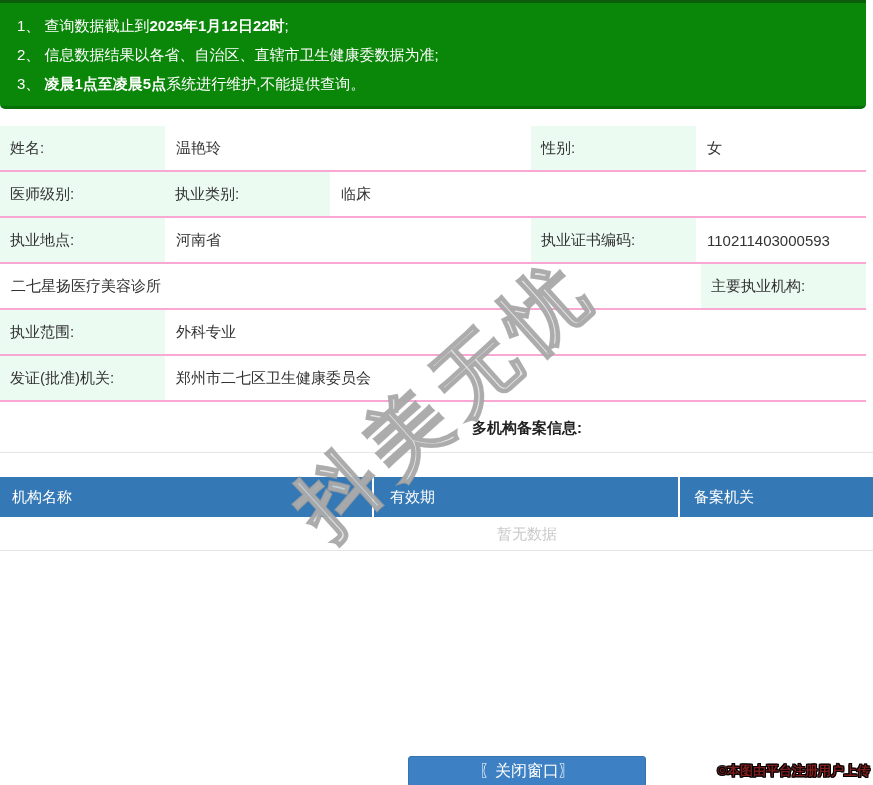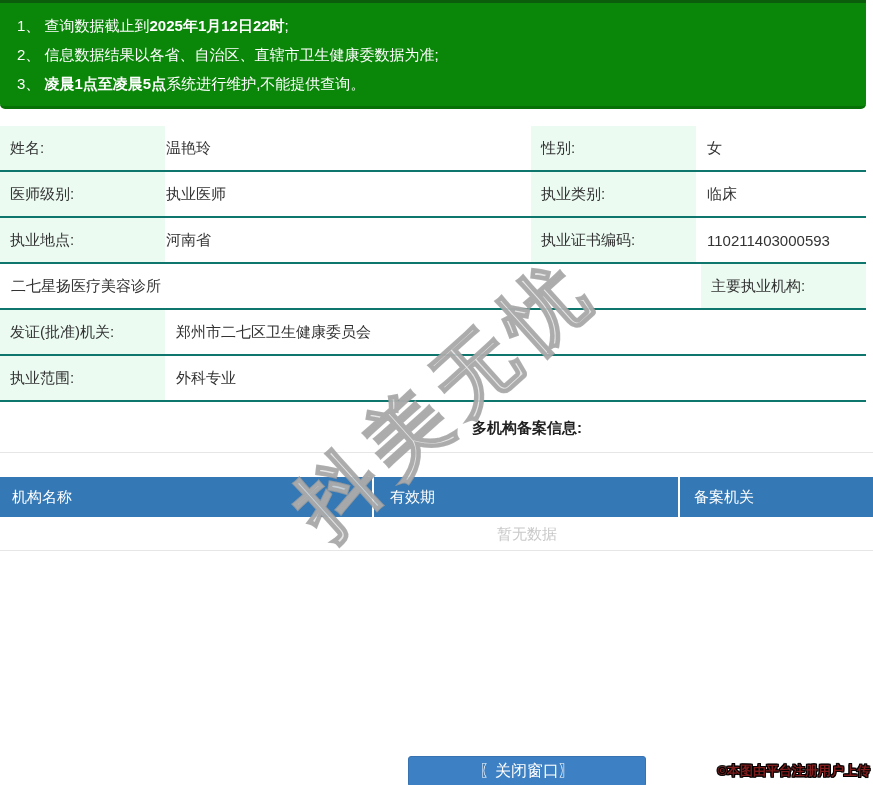--- a/index.html
+++ b/index.html
@@ -27,31 +27,31 @@
     line-height: 29px;
   }
   .notice .line b { font-weight: 700; }
 
   
   .info-table { width: 866px; margin-top: 17px; }
   .info-row {
     display: flex;
     align-items: stretch;
     height: 46px;
-    border-bottom: 2px solid #0f766e;
+    border-bottom: 2px solid #f9a8d4;
     font-size: 15px;
   }
   .cell { display: flex; align-items: center; }
   .lab {
     width: 165px;
     padding-left: 10px;
     background: #ebfbf2;
     flex: none;
   }
-  .val-half { width: 366px; padding-left: 1px; flex: none; }
+  .val-half { width: 366px; padding-left: 11px; flex: none; }
   .val-rest { flex: 1; padding-left: 11px; }
 
   
   .filing-title-row {
     width: 1054px;
     height: 51px;
     line-height: 51px;
     text-align: center;
     font-weight: 700;
     font-size: 15px;
@@ -145,45 +145,44 @@
 
     <div class="info-row">
       <div class="cell lab">姓名:</div>
       <div class="cell val-half">温艳玲</div>
       <div class="cell lab">性别:</div>
       <div class="cell val-rest">女</div>
     </div>
 
     <div class="info-row">
       <div class="cell lab">医师级别:</div>
-      <div class="cell val-half">执业医师</div>
       <div class="cell lab">执业类别:</div>
       <div class="cell val-rest">临床</div>
     </div>
 
     <div class="info-row">
       <div class="cell lab">执业地点:</div>
       <div class="cell val-half">河南省</div>
       <div class="cell lab">执业证书编码:</div>
       <div class="cell val-rest">110211403000593</div>
     </div>
 
     <div class="info-row">
       <div class="cell val-rest">二七星扬医疗美容诊所</div>
       <div class="cell lab">主要执业机构:</div>
     </div>
 
     <div class="info-row">
+      <div class="cell lab">执业范围:</div>
+      <div class="cell val-rest">外科专业</div>
+    </div>
+
+    <div class="info-row">
       <div class="cell lab">发证(批准)机关:</div>
       <div class="cell val-rest">郑州市二七区卫生健康委员会</div>
-    </div>
-
-    <div class="info-row">
-      <div class="cell lab">执业范围:</div>
-      <div class="cell val-rest">外科专业</div>
     </div>
 
   </div>
 
   <div class="filing-title-row">多机构备案信息:</div>
   <div class="filing-gap"></div>
 
   <div class="filing-header">
     <div class="fh-col fh-c1">机构名称</div>
     <div class="fh-sep"></div>

